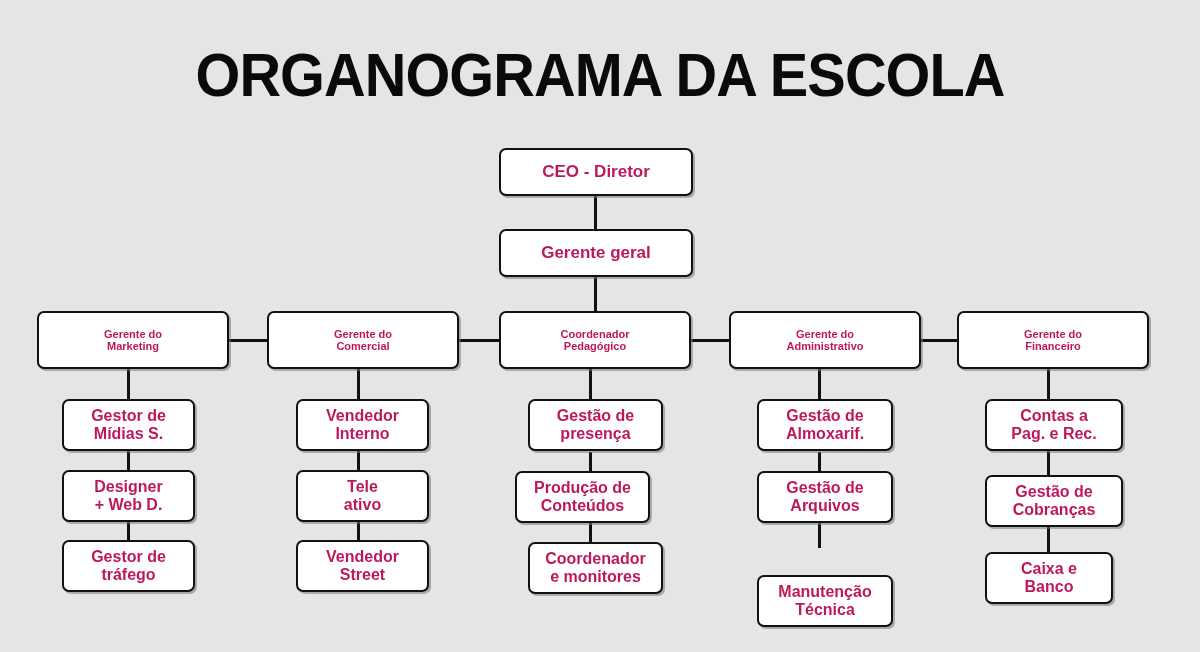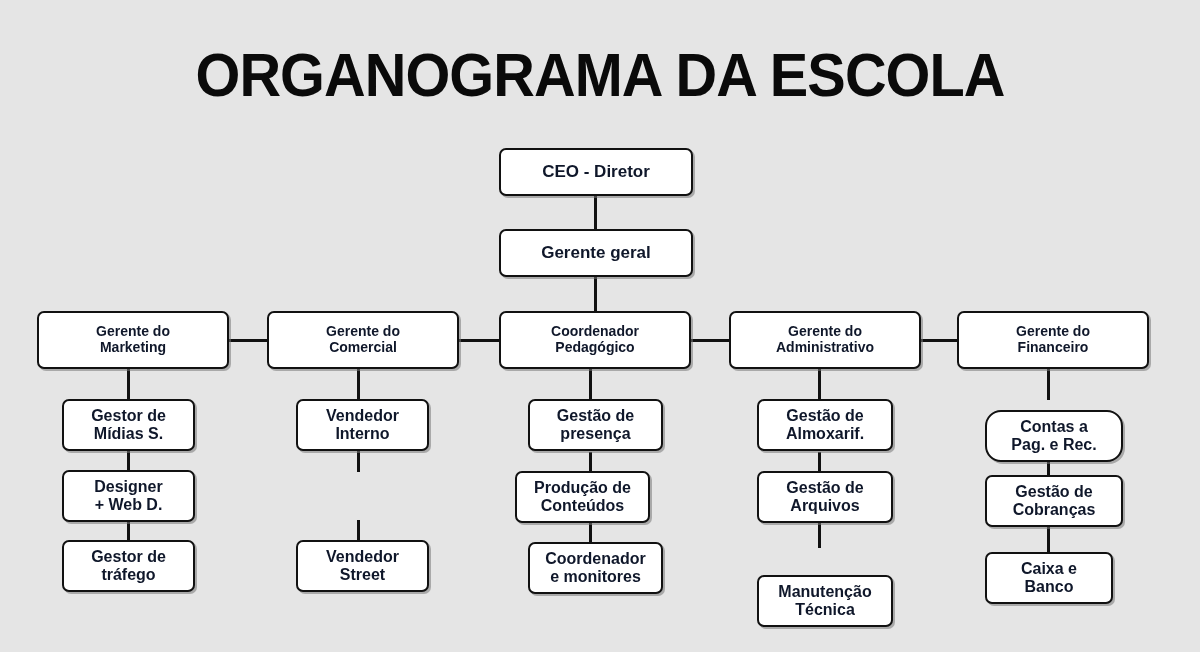--- a/index.html
+++ b/index.html
@@ -44,21 +44,21 @@
   .node {
     position: absolute;
     background: #ffffff;
     border: 2px solid #111111;
     border-radius: 7px;
     box-shadow: 2px 2px 0 rgba(120,120,120,0.55);
     display: flex;
     align-items: center;
     justify-content: center;
     text-align: center;
-    color: #0f172a;
+    color: #be185d;
     font-weight: 700;
     font-family: "Liberation Sans", sans-serif;
     z-index: 3;
   }
 
   .node .node-label {
     display: block;
     width: 100%;
     padding: 0 6px;
     white-space: pre-line;
@@ -67,21 +67,21 @@
 
   
   .node.level-top {
     font-size: 17px;
     width: 194px;
     height: 48px;
   }
 
   
   .node.level-mgr {
-    font-size: 14px;
+    font-size: 11px;
     width: 192px;
     height: 58px;
   }
 
   
   .node.level-leaf {
     font-size: 16px;
     width: 133px;
     height: 52px;
   }
@@ -174,20 +174,24 @@
   </div>
   <div class="node level-leaf" style="left:62px; top:540px;">
     <span class="node-label">Gestor de
 tráfego</span>
   </div>
 
   <div class="node level-leaf" style="left:296px; top:399px;">
     <span class="node-label">Vendedor
 Interno</span>
   </div>
+  <div class="node level-leaf" style="left:296px; top:470px;">
+    <span class="node-label">Tele
+ativo</span>
+  </div>
   <div class="node level-leaf" style="left:296px; top:540px;">
     <span class="node-label">Vendedor
 Street</span>
   </div>
 
   <div class="node level-leaf" style="left:528px; top:399px; width:135px;">
     <span class="node-label">Gestão de
 presença</span>
   </div>
   <div class="node level-leaf" style="left:515px; top:471px; width:135px;">
@@ -205,21 +209,21 @@
   </div>
   <div class="node level-leaf" style="left:757px; top:471px; width:136px;">
     <span class="node-label">Gestão de
 Arquivos</span>
   </div>
   <div class="node level-leaf" style="left:757px; top:545px; width:136px;margin-top:30px;">
     <span class="node-label">Manutenção
 Técnica</span>
   </div>
 
-  <div class="node level-leaf" style="left:985px; top:410px; width:138px;border-radius:16px;">
+  <div class="node level-leaf" style="left:985px; top:399px; width:138px;">
     <span class="node-label">Contas a
 Pag. e Rec.</span>
   </div>
   <div class="node level-leaf" style="left:985px; top:475px; width:138px;">
     <span class="node-label">Gestão de
 Cobranças</span>
   </div>
   <div class="node level-leaf" style="left:985px; top:552px; width:128px;text-align:center;">
     <span class="node-label">Caixa e
 Banco</span>

